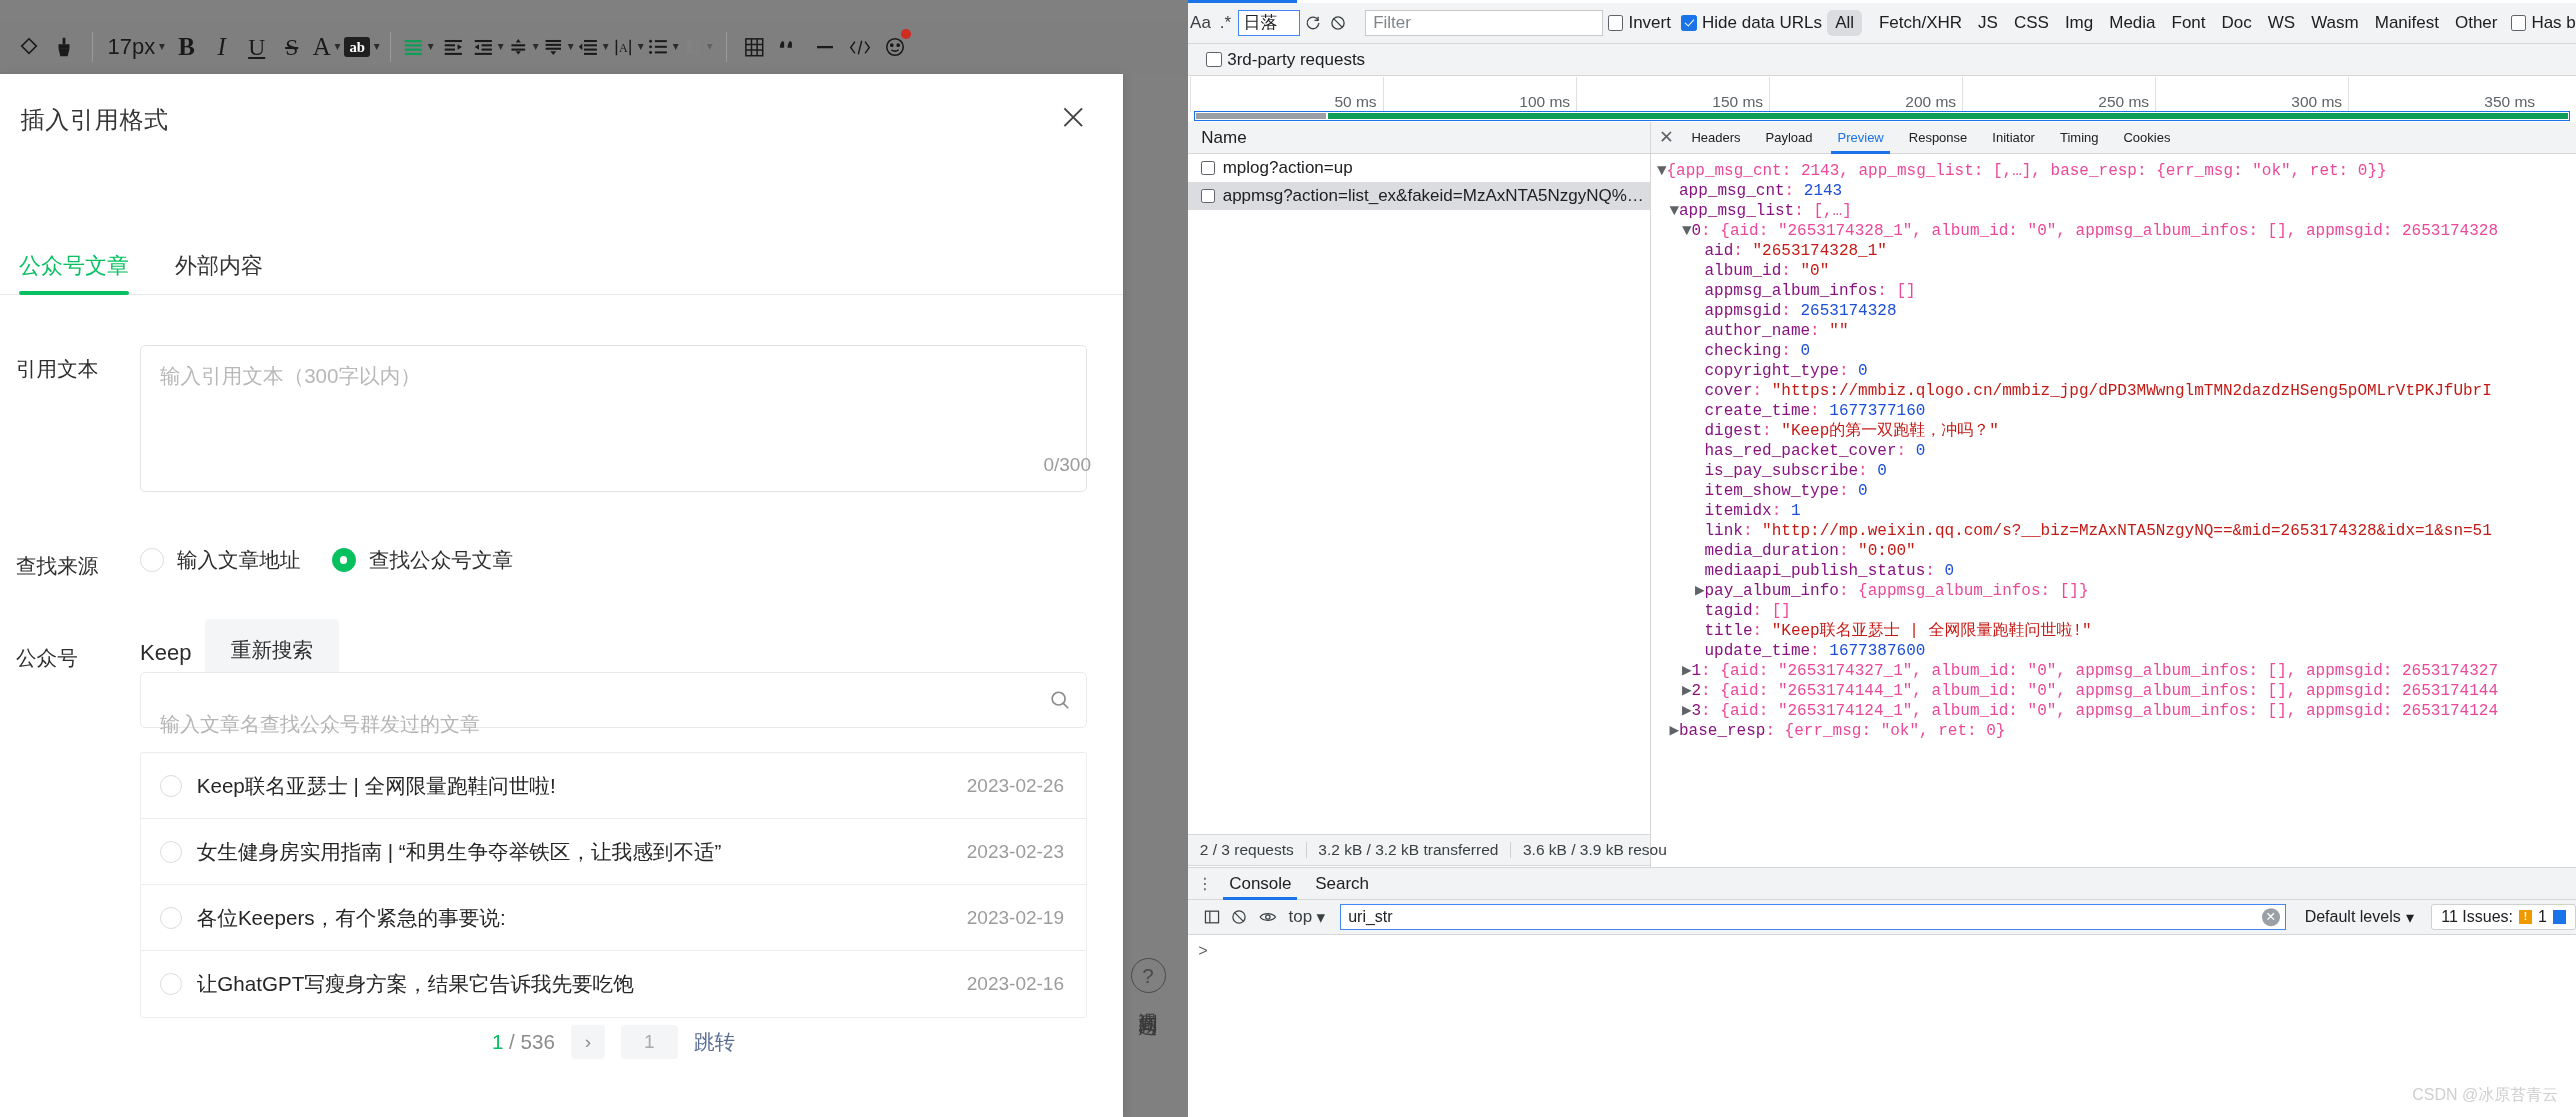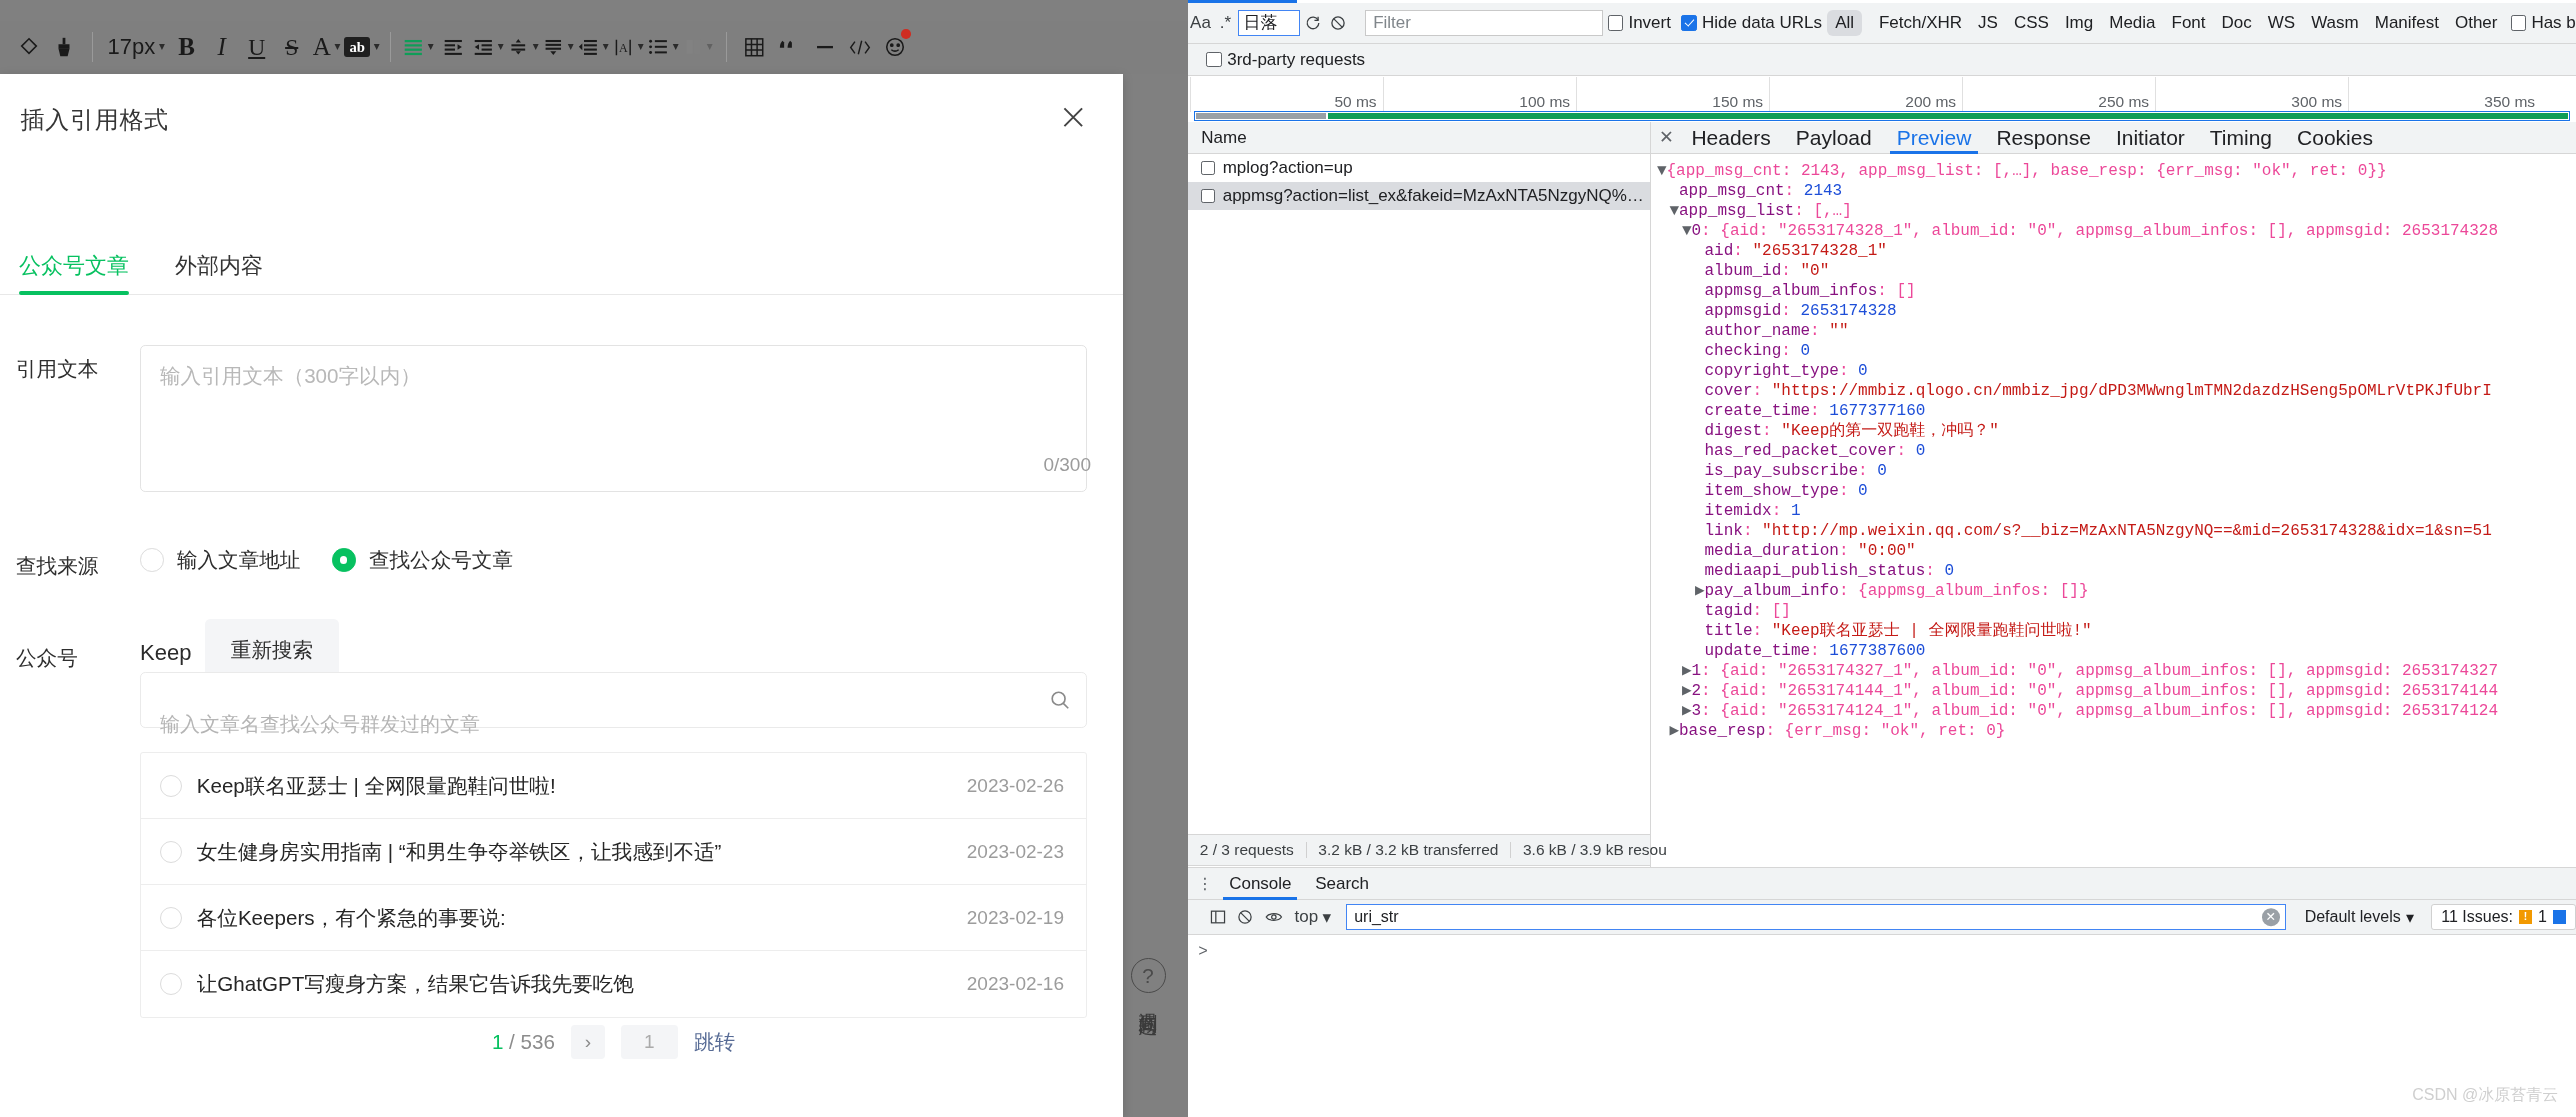--- a/index.html
+++ b/index.html
@@ -341,21 +341,21 @@
   #detail-tabs {
     height: 32px; background: #f1f3f4; border-bottom: 0.7px solid #d6d6d6;
     display: flex; align-items: center; padding-left: 2.9px;
   }
   #detail-close {
     width: 25px; height: 32px; display: flex; align-items: center;
     justify-content: center; font-size: 17.7px; color: #5f6368; cursor: pointer;
   }
   .detail-tab {
     padding: 0 12.5px; height: 32px; display: flex; align-items: center;
-    font-size: 21px; color: #202124; cursor: pointer; position: relative;
+    font-size: 13px; color: #202124; cursor: pointer; position: relative;
     white-space: nowrap;
   }
   .detail-tab.active { color: #1a73e8; }
   .detail-tab.active::after {
     content: ""; position: absolute; left: 5.9px; right: 5.9px; bottom: 0;
     height: 2.2px; background: #1a73e8;
   }
   #json-view {
     position: absolute; left: 0; top: 32px; width: 925px; height: 678px;
     overflow: hidden; padding: 7.4px 0 0 5.9px;
@@ -413,21 +413,21 @@
     padding: 0 11.8px; height: 32px; display: flex; align-items: center;
     font-size: 17px; color: #202124; cursor: pointer; position: relative;
   }
   .console-tab.active::after {
     content: ""; position: absolute; left: 5.9px; right: 5.9px; bottom: 0;
     height: 2.2px; background: #1a73e8;
   }
   #console-toolbar {
     position: absolute; left: 0; top: 32px; width: 1388px; height: 35px;
     background: #f1f3f4; display: flex; align-items: center; gap: 2.9px;
-    padding-left: 17px; border-bottom: 0.7px solid #d6d6d6;
+    padding-left: 11px; border-bottom: 0.7px solid #d6d6d6;
   }
   #console-filter {
     flex: 1; height: 26.5px; margin: 0 7.4px; background: #fff;
     border: 1.5px solid #4285f4; font-size: 16px; color: #202124;
     padding: 0 7.4px; outline: none; position: relative;
     font-family: "Liberation Sans", "DejaVu Sans", sans-serif;
   }
   #console-filter-wrap { flex: 1; position: relative; display: flex; align-items: center; }
   #console-clear-x {
     position: absolute; right: 13.3px; top: 50%; transform: translateY(-50%);

